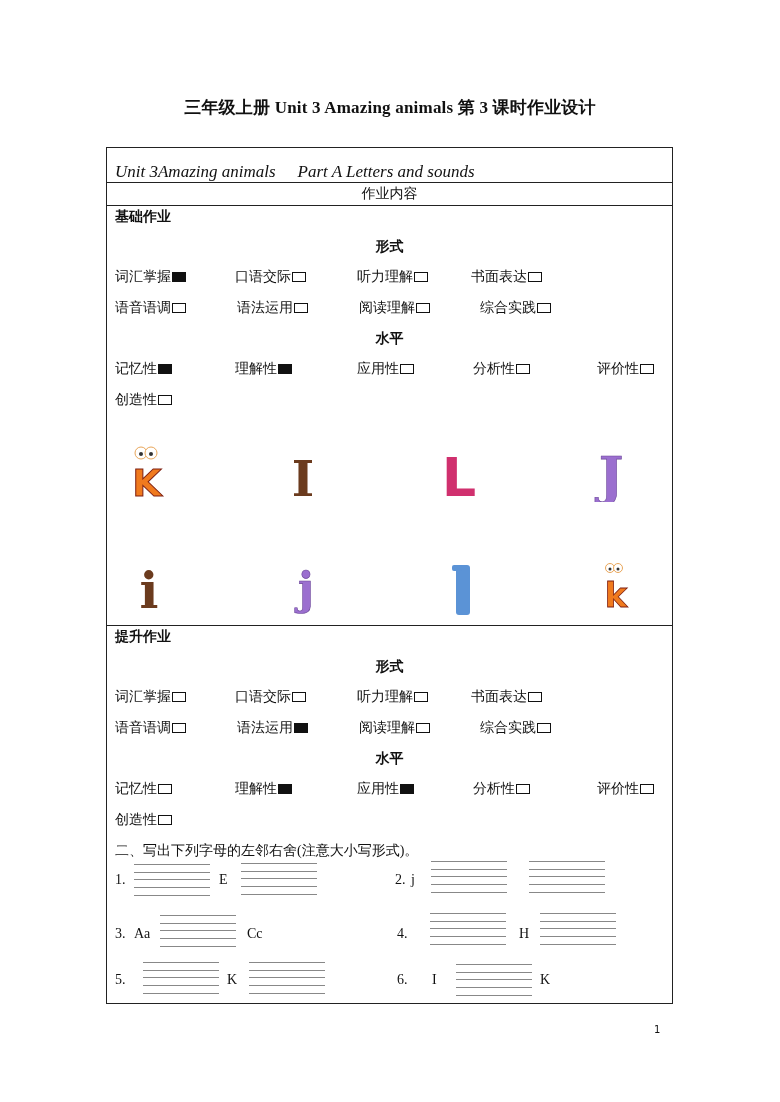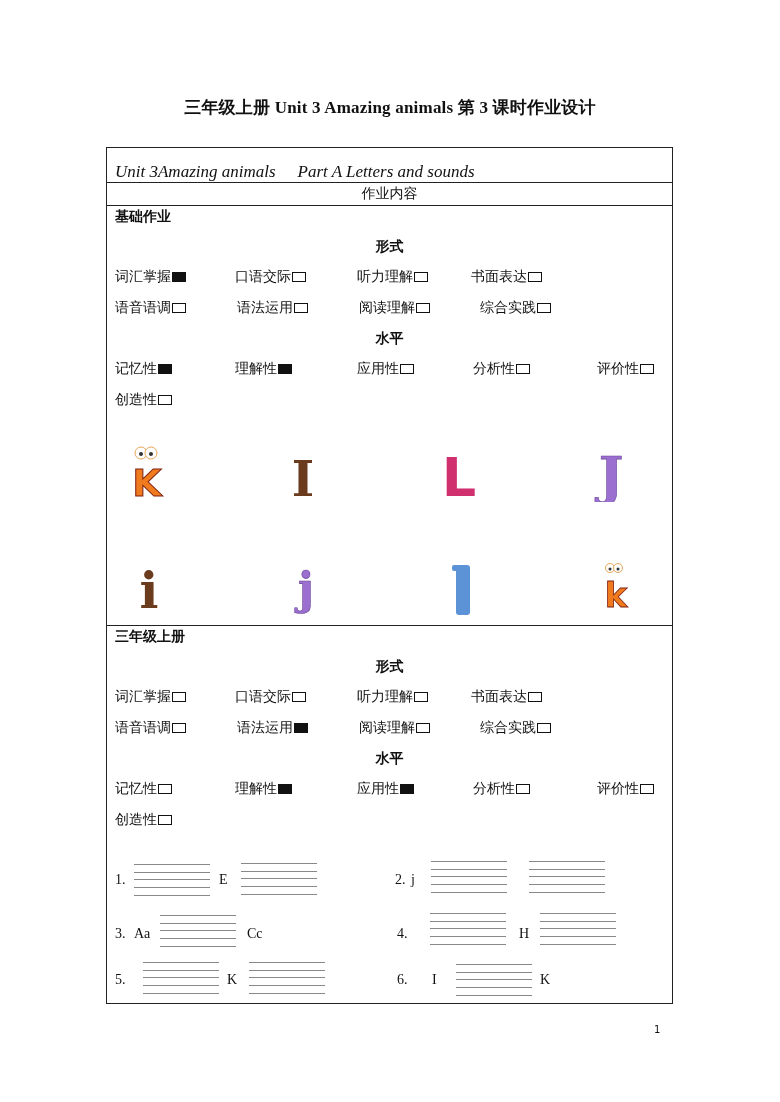--- a/index.html
+++ b/index.html
@@ -107,21 +107,21 @@
         <circle cx="9" cy="6" r="4.5" fill="#fff" stroke="#e9a65a"></circle>
         <circle cx="17" cy="6" r="4.5" fill="#fff" stroke="#e9a65a"></circle>
         <circle cx="9" cy="7" r="1.5" fill="#333"></circle>
         <circle cx="17" cy="7" r="1.5" fill="#333"></circle>
         <text x="15" y="45" text-anchor="middle" font-family="DejaVu Sans, sans-serif" font-weight="bold" font-size="34" fill="#f07a1e" stroke="#7a1c10" stroke-width="0.8">k</text>
       </svg>
   </div>
 
   <div class="hline" style="top:477px"></div>
 
-  <div class="section-title" style="top:480px">三年级上册</div>
+  <div class="section-title" style="top:480px">提升作业</div>
   <div class="center-title" style="top:510px">形式</div>
 
   <div class="opt" style="left:8px;top:540px"><span>词汇掌握</span><span class="box"></span></div>
   <div class="opt" style="left:128px;top:540px"><span>口语交际</span><span class="box"></span></div>
   <div class="opt" style="left:250px;top:540px"><span>听力理解</span><span class="box"></span></div>
   <div class="opt" style="left:364px;top:540px"><span>书面表达</span><span class="box"></span></div>
 
   <div class="opt" style="left:8px;top:571px"><span>语音语调</span><span class="box"></span></div>
   <div class="opt" style="left:130px;top:571px"><span>语法运用</span><span class="box on"></span></div>
   <div class="opt" style="left:252px;top:571px"><span>阅读理解</span><span class="box"></span></div>
@@ -129,20 +129,21 @@
 
   <div class="center-title" style="top:602px">水平</div>
 
   <div class="opt" style="left:8px;top:632px"><span>记忆性</span><span class="box"></span></div>
   <div class="opt" style="left:128px;top:632px"><span>理解性</span><span class="box on"></span></div>
   <div class="opt" style="left:250px;top:632px"><span>应用性</span><span class="box on"></span></div>
   <div class="opt" style="left:366px;top:632px"><span>分析性</span><span class="box"></span></div>
   <div class="opt" style="left:490px;top:632px"><span>评价性</span><span class="box"></span></div>
   <div class="opt" style="left:8px;top:663px"><span>创造性</span><span class="box"></span></div>
 
+  <div class="question" style="top:694px">二、写出下列字母的左邻右舍(注意大小写形式)。</div>
 
   <div class="exlabel" style="left:8px;top:724px">1.</div>
   <div class="grid" style="left:27px;top:716px">
       <i></i>
       <i></i>
       <i></i>
       <i></i>
       <i></i>
     </div>
   <div class="exlabel" style="left:112px;top:724px">E</div>

